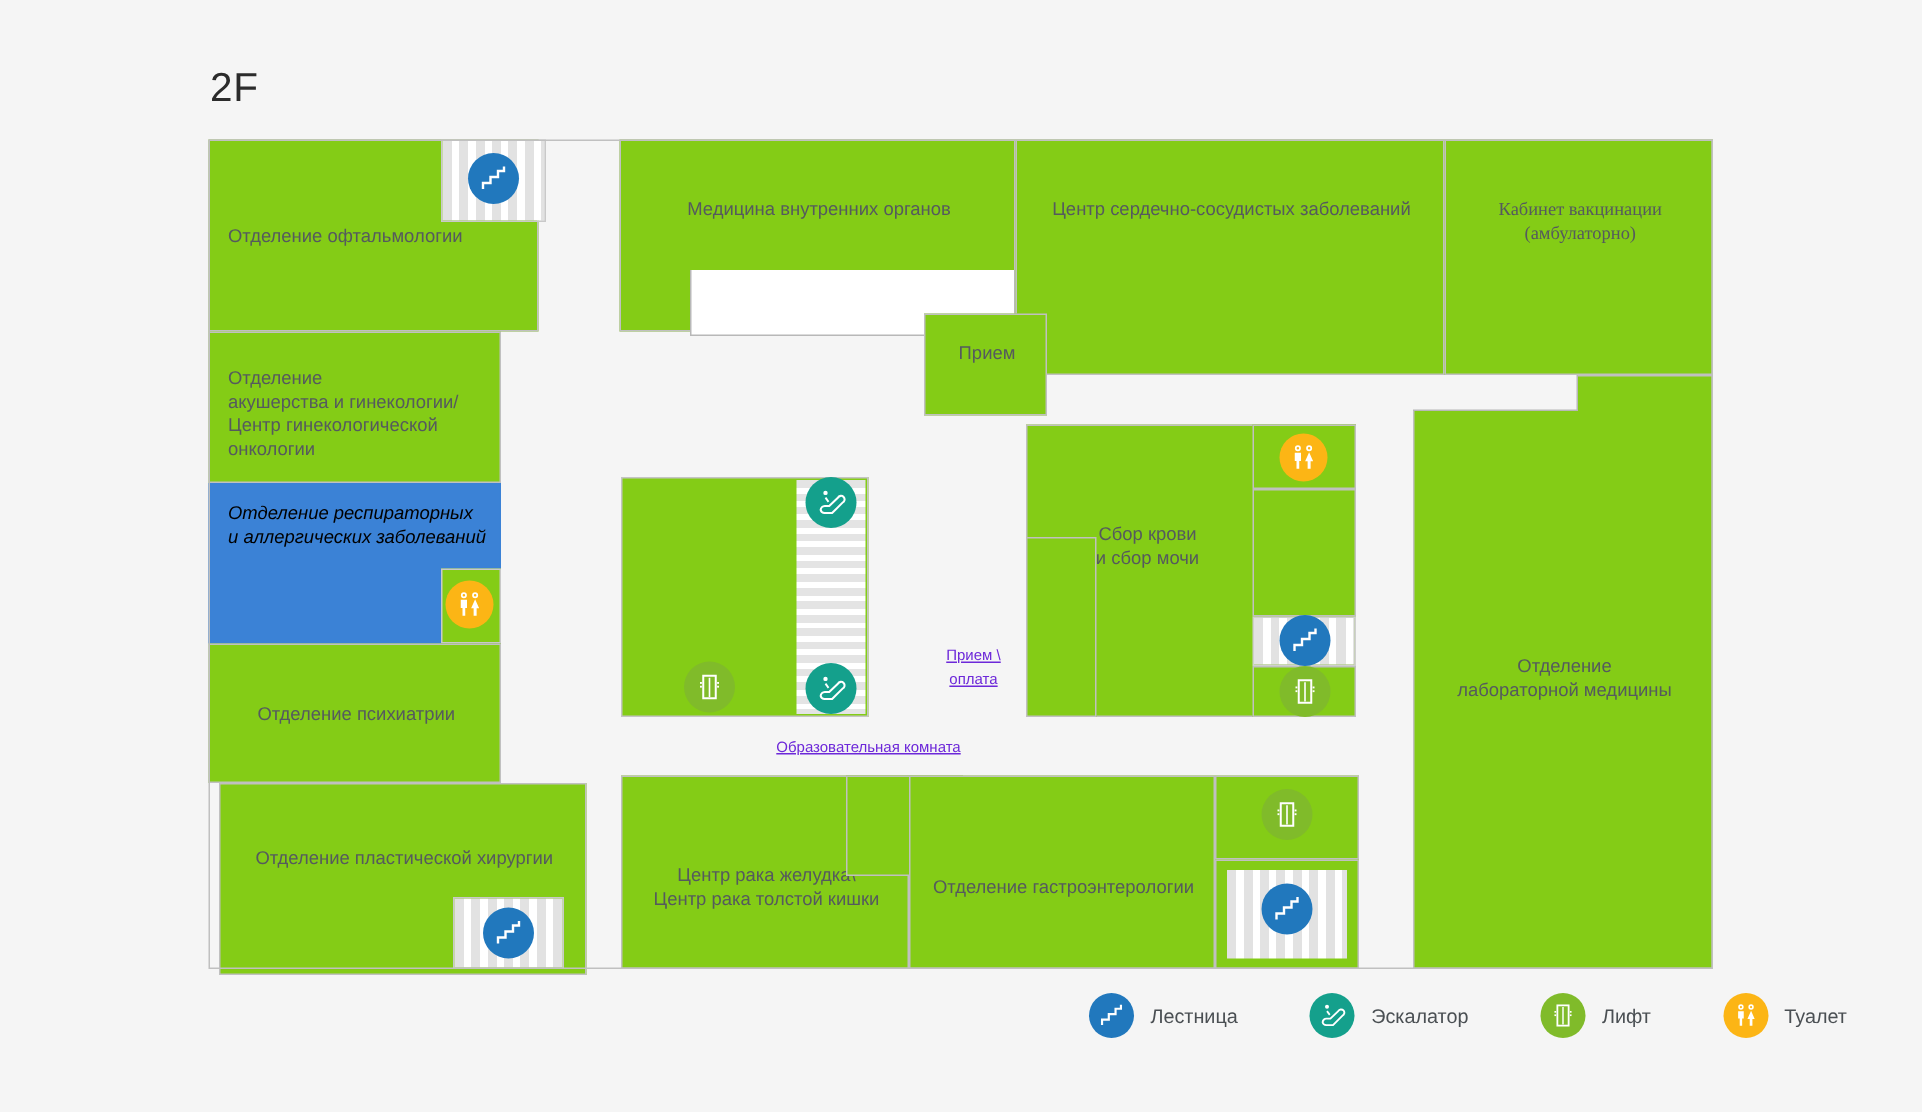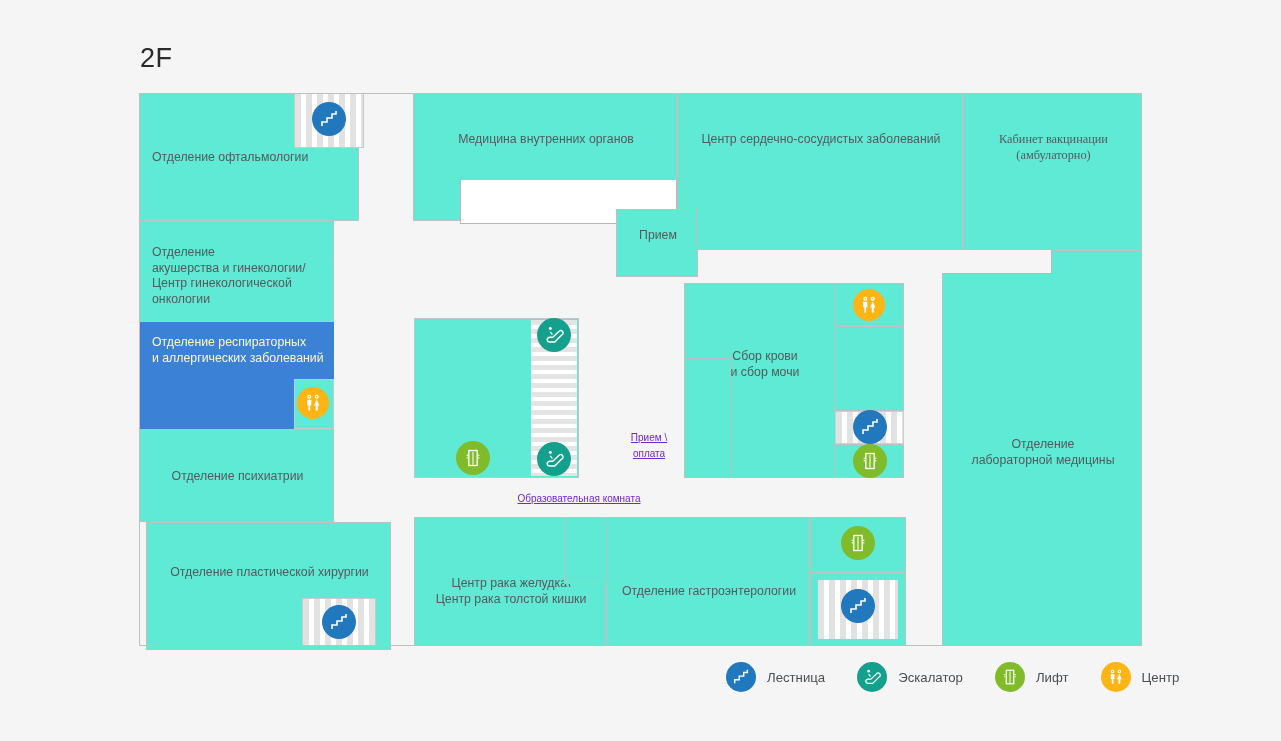--- a/index.html
+++ b/index.html
@@ -29,38 +29,39 @@
     position: absolute;
     left: 139px;
     top: 93px;
     width: 1003px;
     height: 553px;
   }
   .room {
     position: absolute;
     box-sizing: border-box;
     border: 1px solid #b8b8b8;
-    background: #5eead4;
+    background: #84cc16;
     display: flex;
     align-items: center;
     justify-content: center;
     text-align: center;
     color: #555a5e;
     font-size: 12.3px;
     line-height: 15.5px;
     white-space: pre-line;
     padding: 0 4px;
   }
   .room.outer {
     border-color: #c0c0c0;
   }
   .room.sel {
     background: #3b82d6;
     border-color: #3b82d6;
-    color: #fef9c3;
+    color: #000000;
+    font-style: italic;
   }
   .lbl-free {
     position: absolute;
     color: #6d28d9;
     font-size: 10px;
     line-height: 15.5px;
     text-align: center;
     white-space: pre-line;
     text-decoration: underline;
   }
@@ -95,21 +96,21 @@
   .ico-escalator { background: #14a08c; }
   .ico-elevator { background: #80bb2a; }
   .ico-toilet { background: #fcb515; }
   
   #legend {
     position: absolute;
     left: 726px;
     top: 662px;
     display: flex;
     align-items: flex-start;
-    gap: 0px;
+    gap: 16px;
   }
   .legend-item {
     display: flex;
     align-items: center;
     margin-right: 32px;
   }
   .legend-item .ico {
     position: relative;
     width: 30px;
     height: 30px;
@@ -366,17 +367,17 @@
 
     <div class="legend-item">
       <span class="ico ico-toilet">
         <svg width="18" height="18" viewBox="0 0 24 24">
           <circle cx="7.5" cy="4.5" r="1.7" fill="none" stroke="#fff" stroke-width="1.4"></circle>
           <path d="M5 8.2h5v6.5H8.6V21H6.4v-6.3H5z" fill="#fff"></path>
           <circle cx="16.5" cy="4.5" r="1.7" fill="none" stroke="#fff" stroke-width="1.4"></circle>
           <path d="M16.5 7.8 L13.3 15h2v6h2.4v-6h2z" fill="#fff"></path>
         </svg>
       </span>
-      <span class="legend-text">Центр</span>
+      <span class="legend-text">Туалет</span>
     </div>
 
   </div>
 </div>
 
 </body></html>

